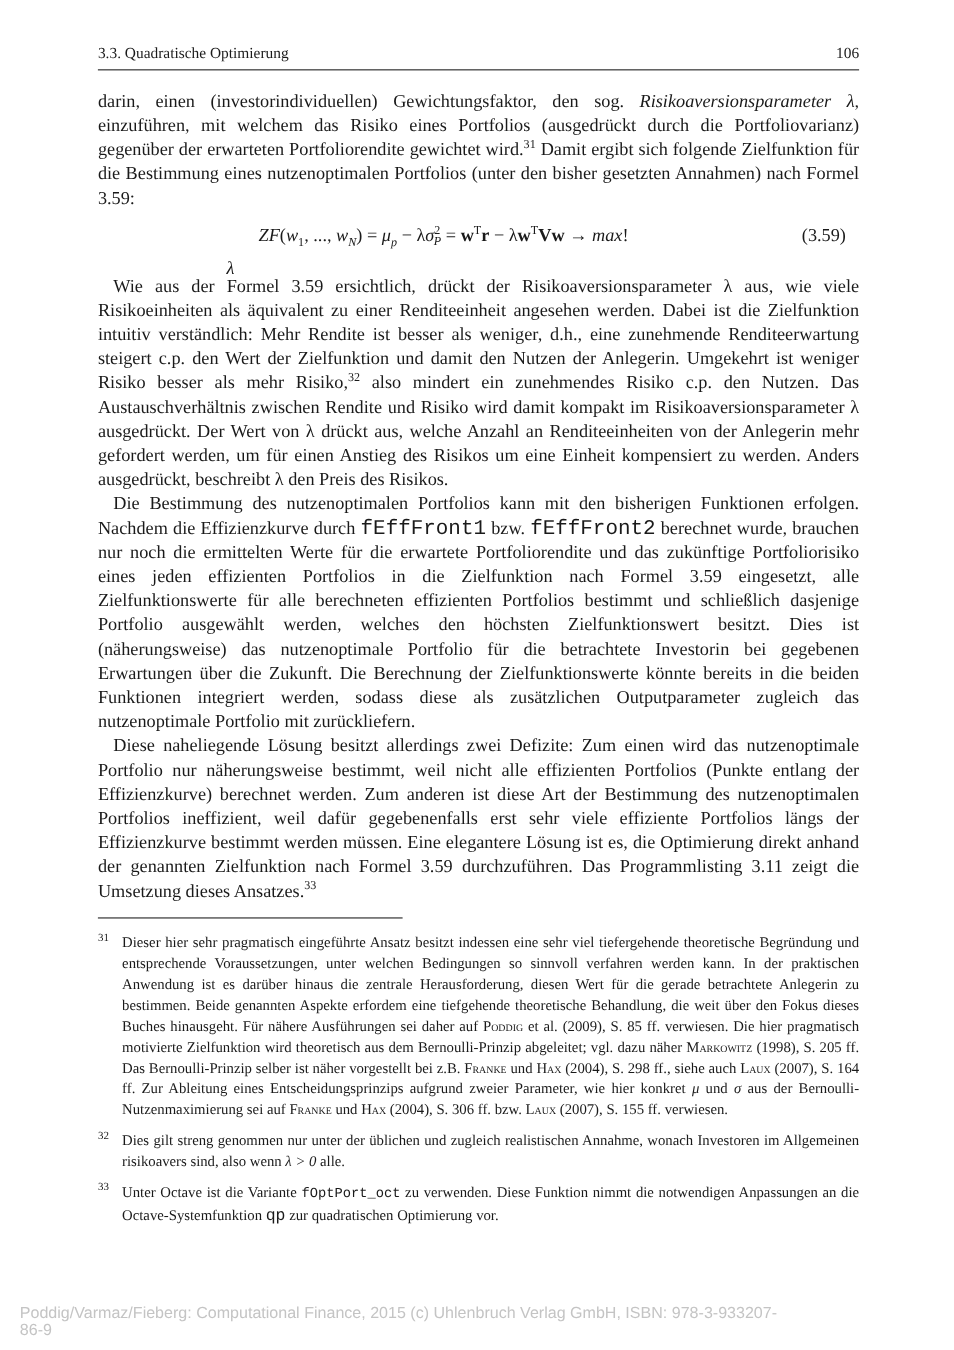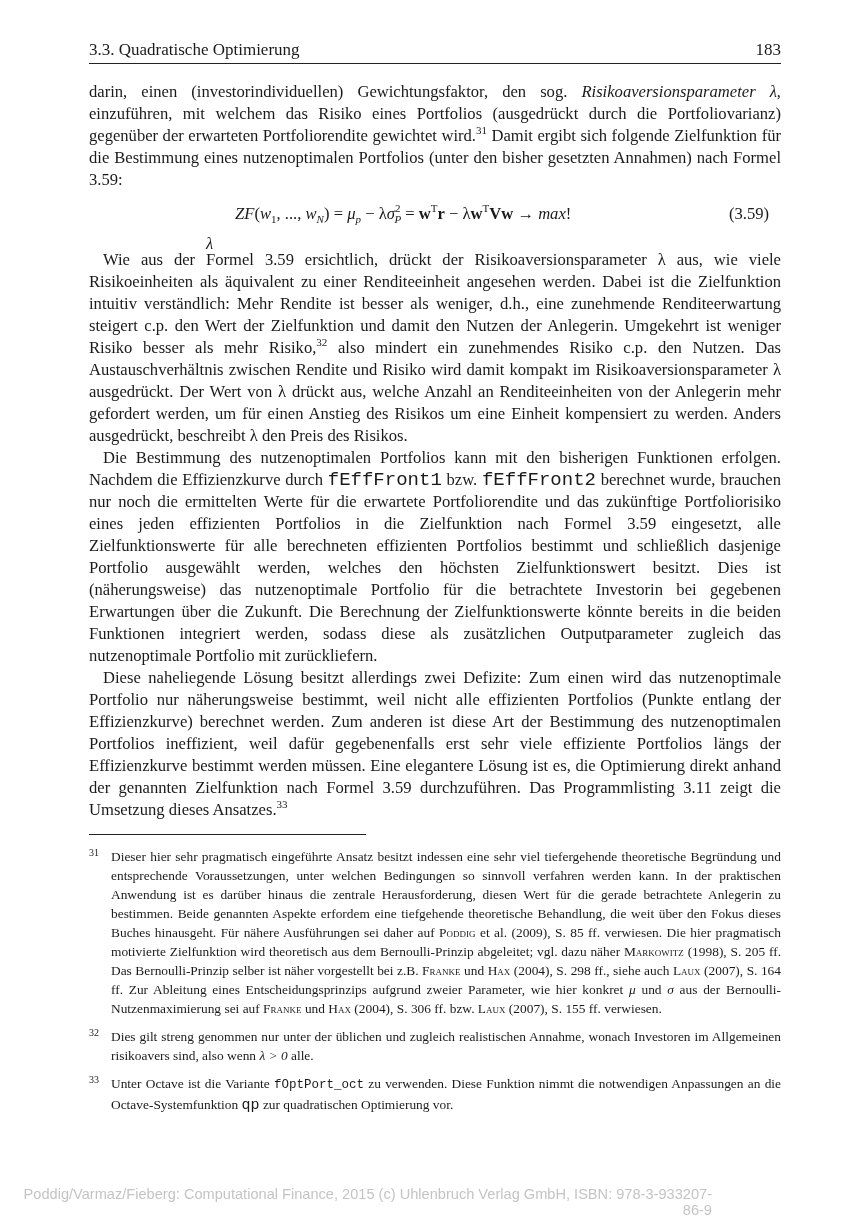--- a/index.html
+++ b/index.html
@@ -3,21 +3,21 @@
 <meta charset="utf-8">
 <style>
   html, body { margin: 0; padding: 0; background: #ffffff; }
   body {
     width: 867px; height: 1227px; position: relative; overflow: hidden;
     font-family: "Liberation Serif", "DejaVu Serif", serif; color: #1a1a1a;
   }
   .page { position: absolute; left: 89px; top: 40px; width: 692px; }
   .running-head {
     display: flex; justify-content: space-between; align-items: flex-end;
-    font-size: 17px; line-height: 20px; padding-bottom: 3px;
+    font-size: 14px; line-height: 20px; padding-bottom: 3px;
     border-bottom: 1px solid #222;
   }
   .body-text { font-size: 16.6px; line-height: 22px; text-align: justify; margin-top: 17px; }
   .body-text p { margin: 0; }
   .body-text p.indent { text-indent: 14px; }
   .equation {
     position: relative; height: 34px; margin-top: 6px; font-size: 16.6px;
   }
   .equation .eq-body { position: absolute; left: 146px; top: 6px; white-space: nowrap; }
   .equation .eq-num { position: absolute; right: 12px; top: 6px; }
@@ -33,32 +33,32 @@
   sup.fnref { font-size: 11px; line-height: 0; vertical-align: super; }
   .fn-rule { width: 277px; height: 0; border-top: 1px solid #222; margin-top: 13px; }
   .footnotes { margin-top: 12px; }
   .footnote {
     position: relative; padding-left: 22px; font-size: 13.4px; line-height: 19px;
     text-align: justify; margin-bottom: 9px;
   }
   .footnote .fn-num { position: absolute; left: 0; top: -4px; font-size: 10px; }
   .sc { font-variant: small-caps; }
   .copyright {
-    position: absolute; left: 8px; width: 704px; top: 1186px; text-align: right;
+    position: absolute; left: 18px; width: 704px; top: 1186px; text-align: left;
     font-family: "Liberation Sans", "DejaVu Sans", sans-serif; font-size: 14.6px; color: #c4c4c4;
   }
 </style>
 </head>
 <body>
 
 <div class="page">
 
   <div class="running-head">
     <span>3.3. Quadratische Optimierung</span>
-    <span>183</span>
+    <span>106</span>
   </div>
 
   <div class="body-text">
     <p><span>darin, einen (investorindividuellen) Gewichtungsfaktor, den sog. </span><i>Risikoaversionsparameter λ</i><span>, einzuführen, mit welchem das Risiko eines Portfolios (ausgedrückt durch die Portfoliovarianz) gegenüber der erwarteten Portfoliorendite gewichtet wird.</span><sup class="fnref">31</sup><span> Damit ergibt sich folgende Zielfunktion für die Bestimmung eines nutzenoptimalen Portfolios (unter den bisher gesetzten Annahmen) nach Formel 3.59:</span></p>
 
     <div class="equation">
       <span class="eq-body"><i>ZF</i><span>(</span><i>w</i><sub>1</sub><span>, ..., </span><i>w</i><sub><i>N</i></sub><span>) = </span><i>μ</i><sub><i>p</i></sub><span> − λ</span><i>σ</i><sup>2</sup><sub style="margin-left:-6px"><i>P</i></sub><span> = </span><b>w</b><sup>T</sup><b>r</b><span> − λ</span><b>w</b><sup>T</sup><b>Vw</b><span> → </span><i>max</i><span>!</span></span>
       <span class="eq-num">(3.59)</span>
     </div>
 

